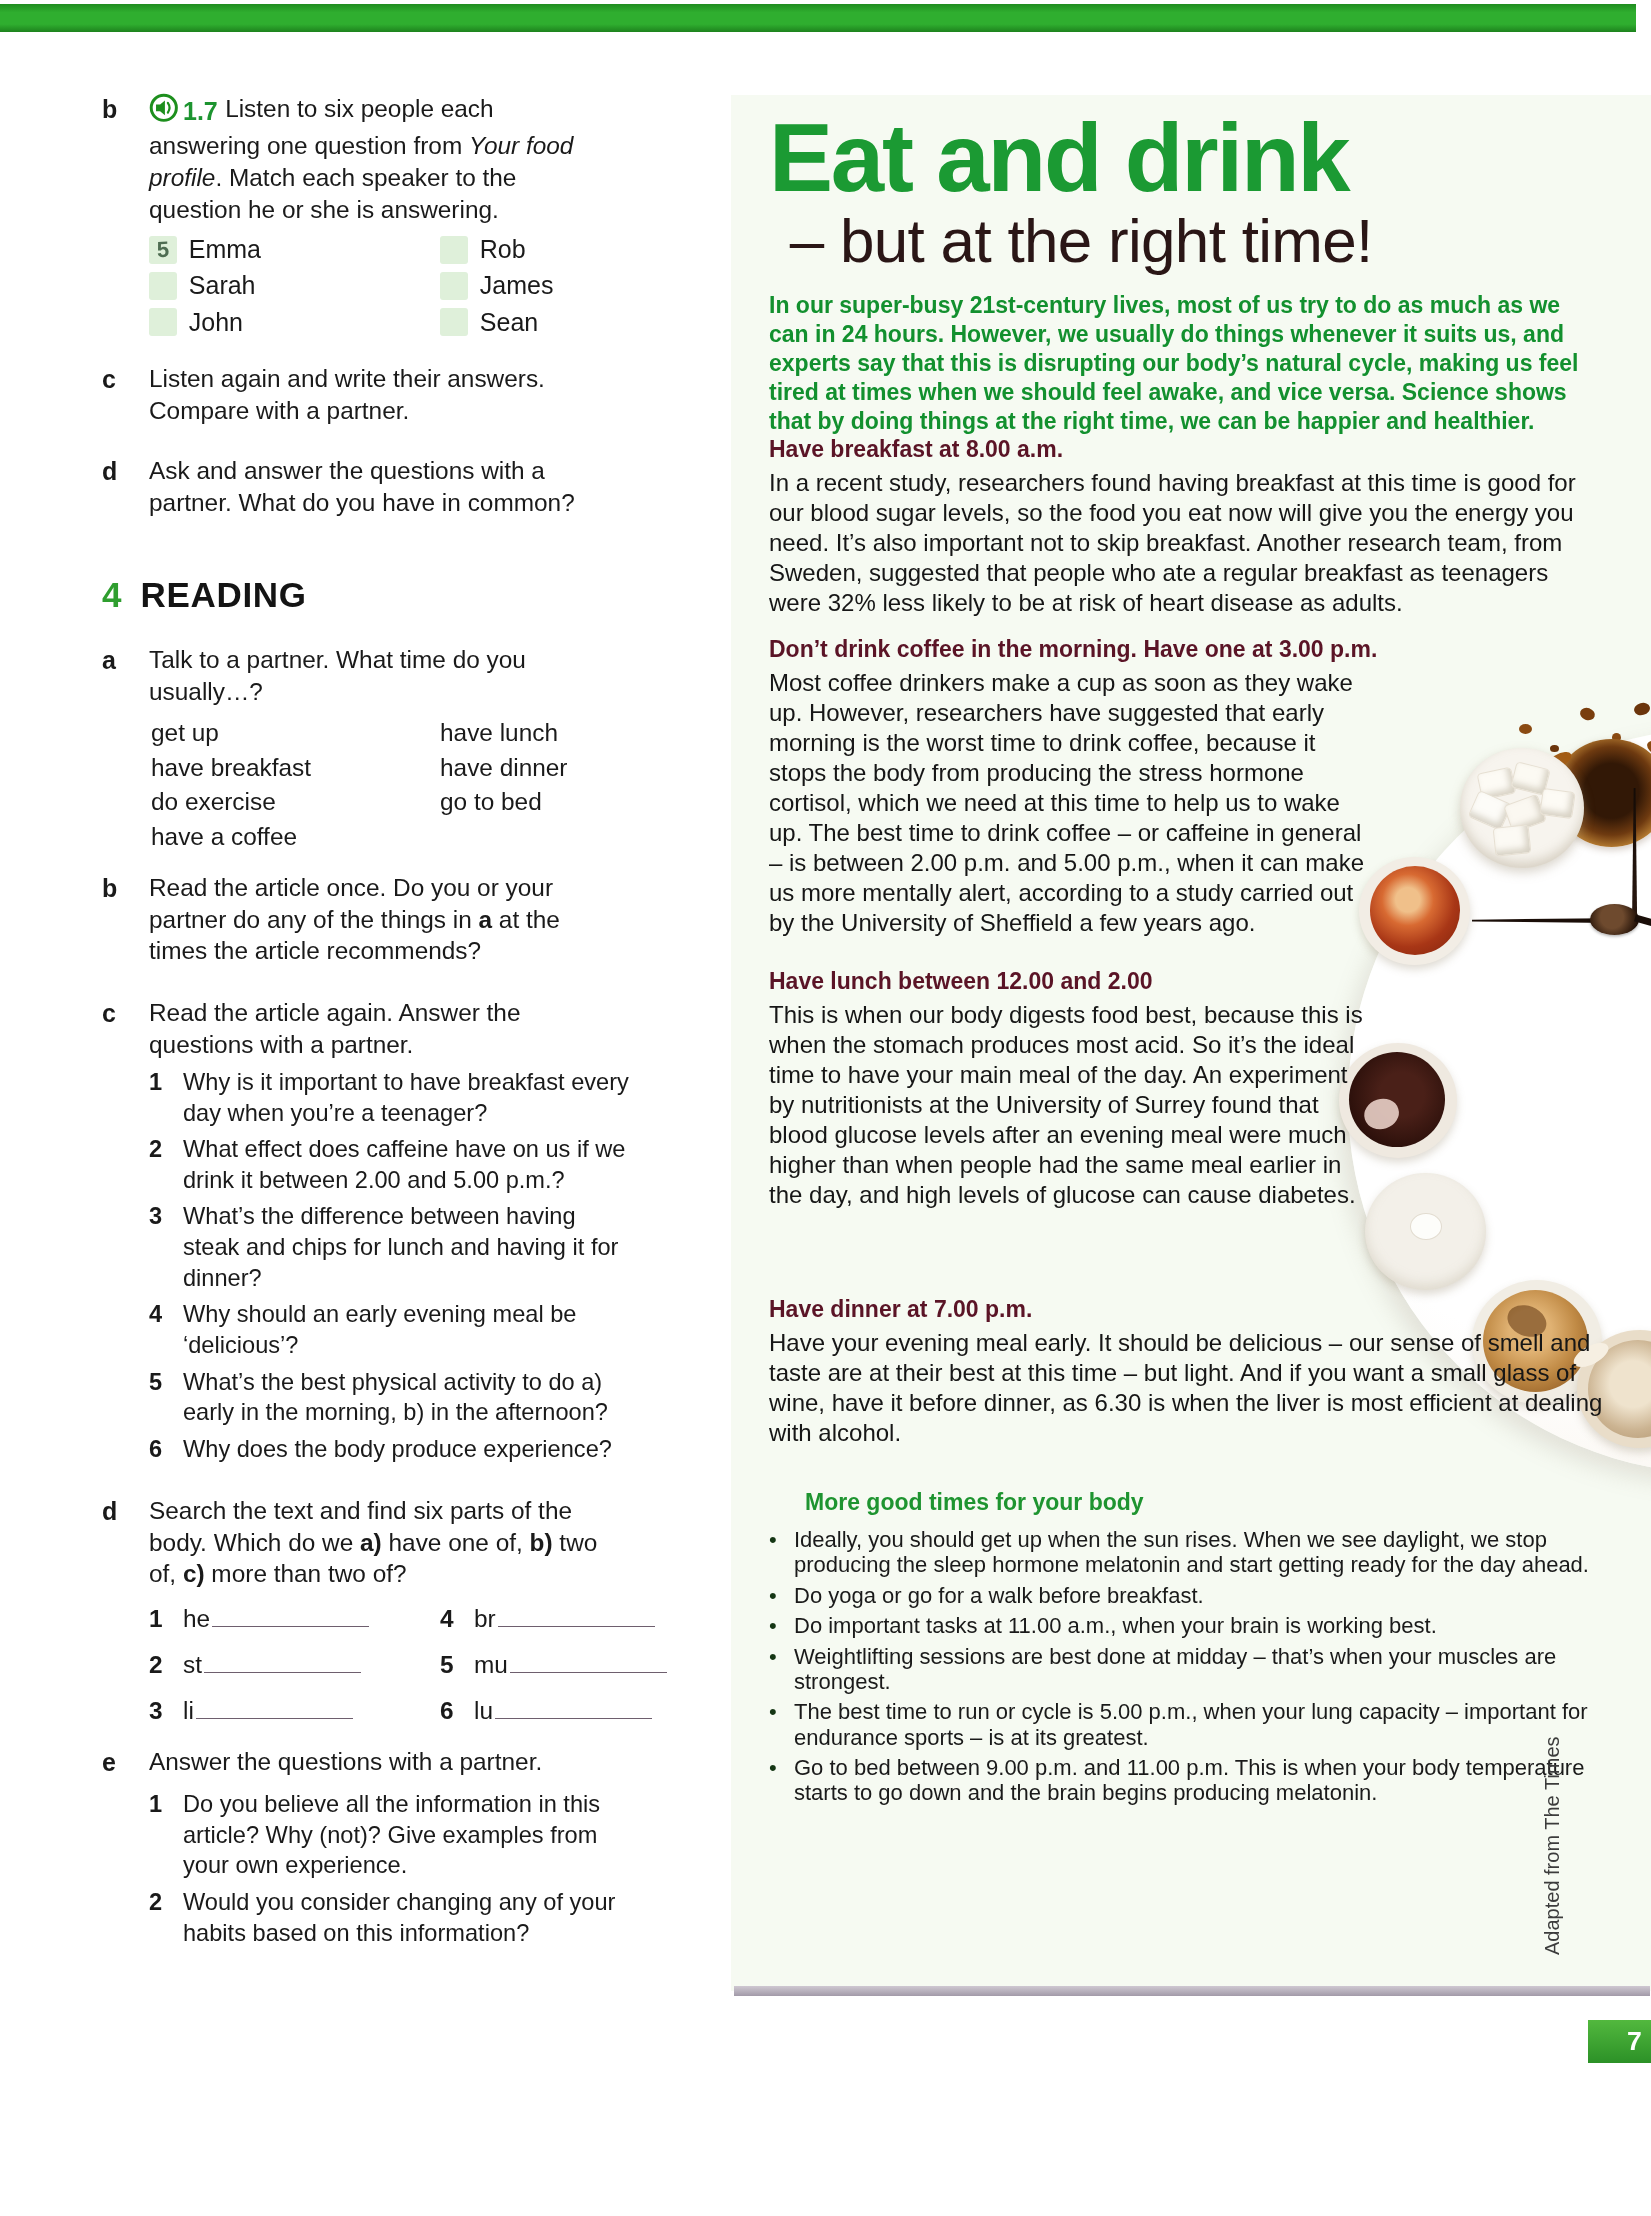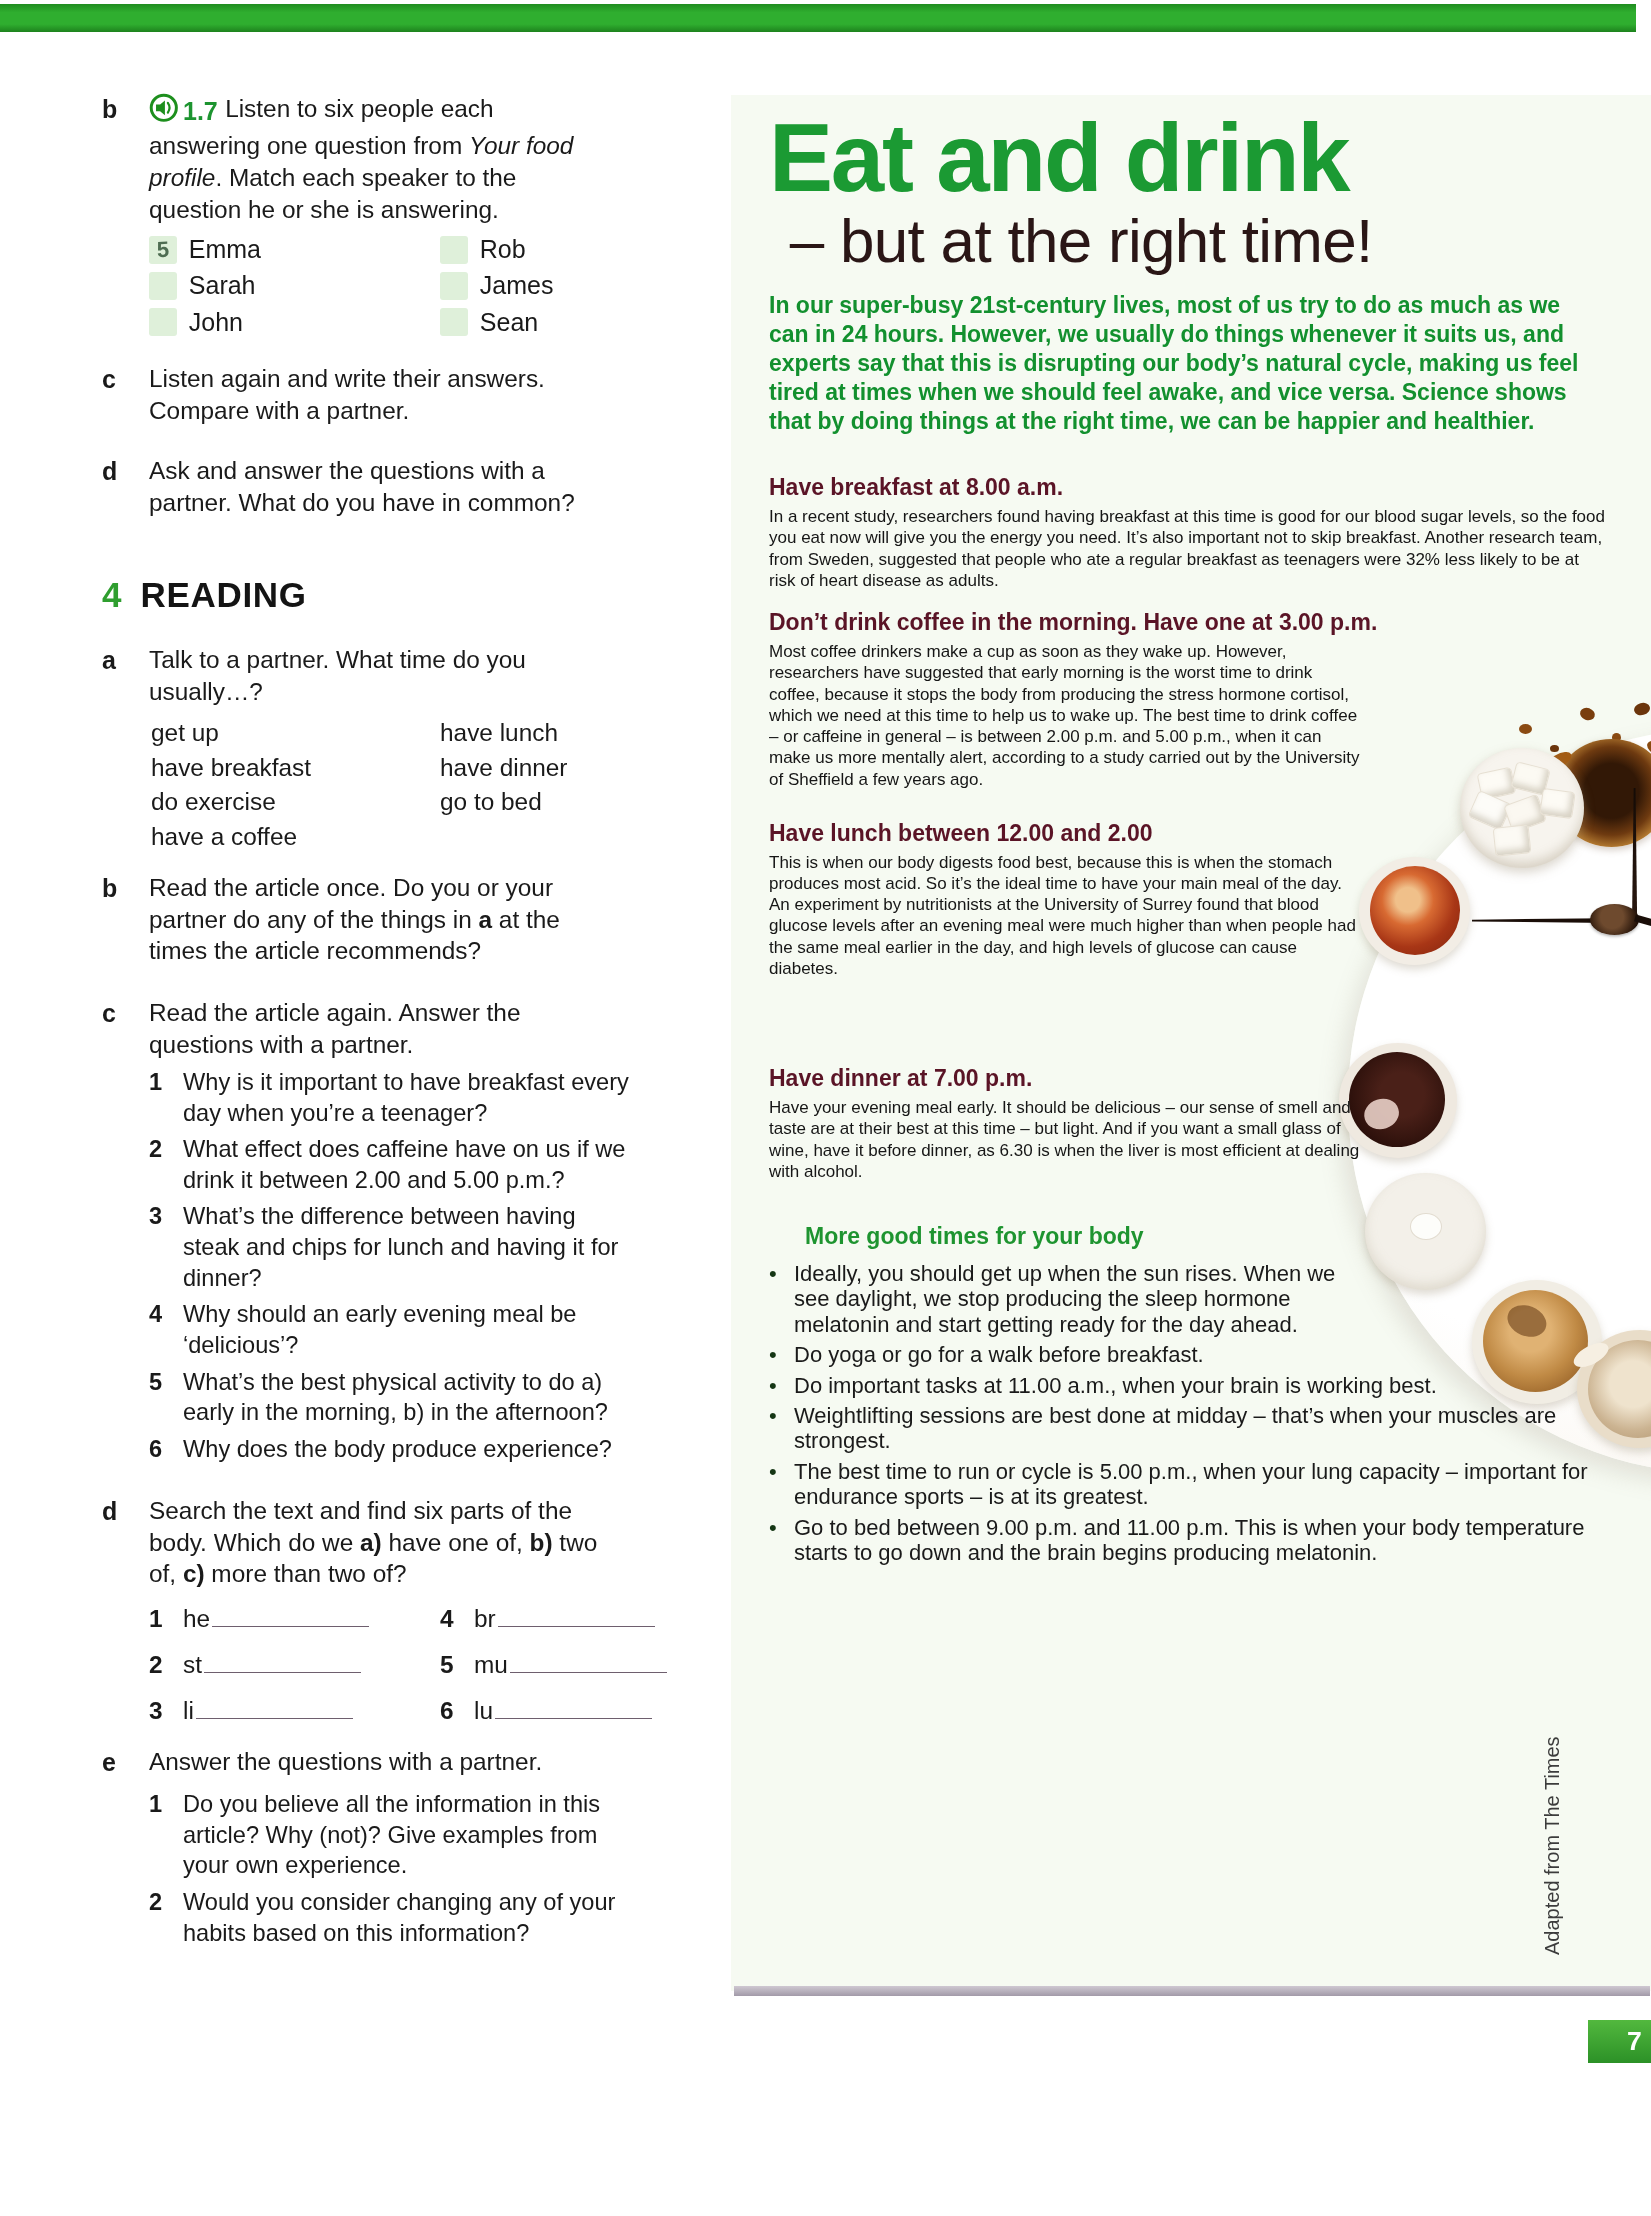--- a/index.html
+++ b/index.html
@@ -58,22 +58,22 @@
   
   #article-bg{position:absolute;left:731px;top:95px;width:920px;height:1896px;background:#f6faf2;z-index:0;}
   #photo{position:absolute;left:0;top:0;width:1651px;height:2216px;z-index:1;pointer-events:none;}
   #article{position:absolute;left:731px;top:95px;width:920px;height:1896px;z-index:2;
     padding:14.8px 46px 0 38px;box-sizing:border-box;overflow:hidden;background:transparent;}
   .a-title1{font-size:96px;font-weight:bold;color:#1b9a33;letter-spacing:-2.2px;line-height:1;white-space:nowrap;}
   .a-title2{font-size:62px;color:#2a1616;letter-spacing:-0.7px;line-height:1;margin:4.4px 0 0 20.7px;font-weight:500;white-space:nowrap;}
   .a-intro{margin-top:19px;font-size:23px;line-height:1.26;font-weight:bold;color:#12902e;}
   .a-h{font-size:23px;font-weight:bold;color:#5a1426;line-height:1.2;}
   .a-h.green{color:#1e9430;}
-  .a-body{font-size:17px;line-height:1.25;color:#161616;}
-  #s1h{margin-top:38px;} #s1b{margin-top:4.4px;}
+  .a-body{font-size:24px;line-height:1.25;color:#161616;}
+  #s1h{} #s1b{margin-top:4.4px;}
   #s2h{margin-top:18px;} #s2b{margin-top:4.4px;}
   #s3h{margin-top:30px;} #s3b{margin-top:4.4px;}
   #s4h{margin-top:86px;} #s4b{margin-top:4.4px;}
   #s5h{margin-top:41px;margin-left:36px;}
   #float-spacer{float:right;width:229px;height:650px;margin-left:10.3px;}
   #article-bullets{margin-top:10.3px;}
   .bullet-row{display:flex;margin-bottom:5.2px;font-size:22px;line-height:1.15;}
   .bullet-dot{width:25px;flex:none;color:#143614;font-size:22px;}
   .bullet-text{flex:1;}
 

